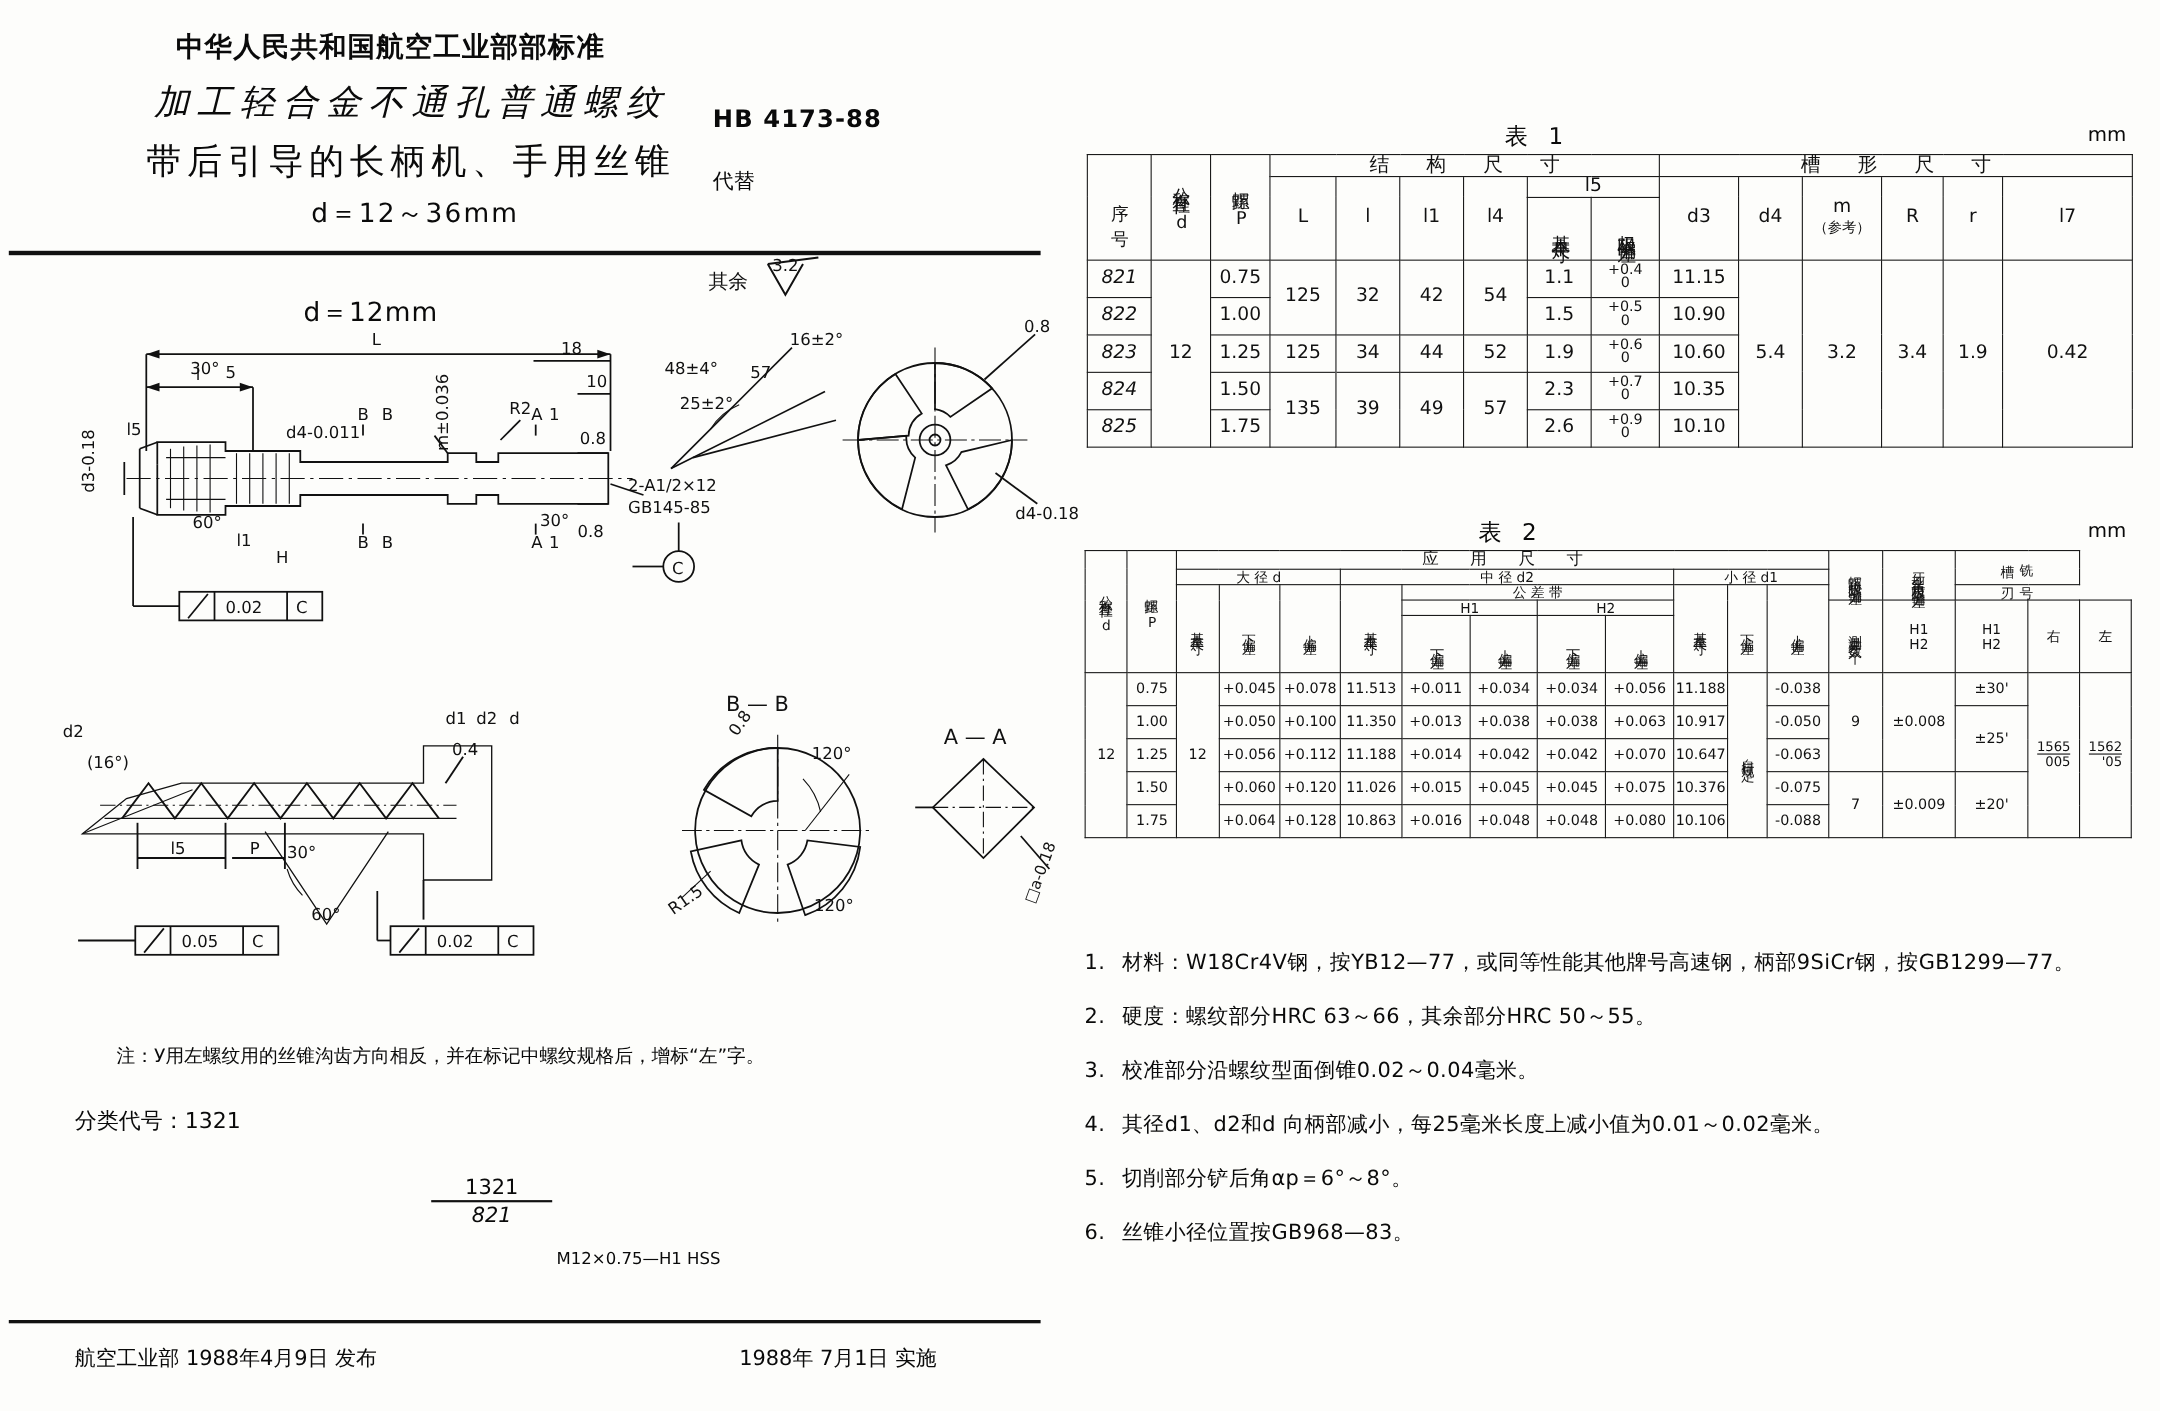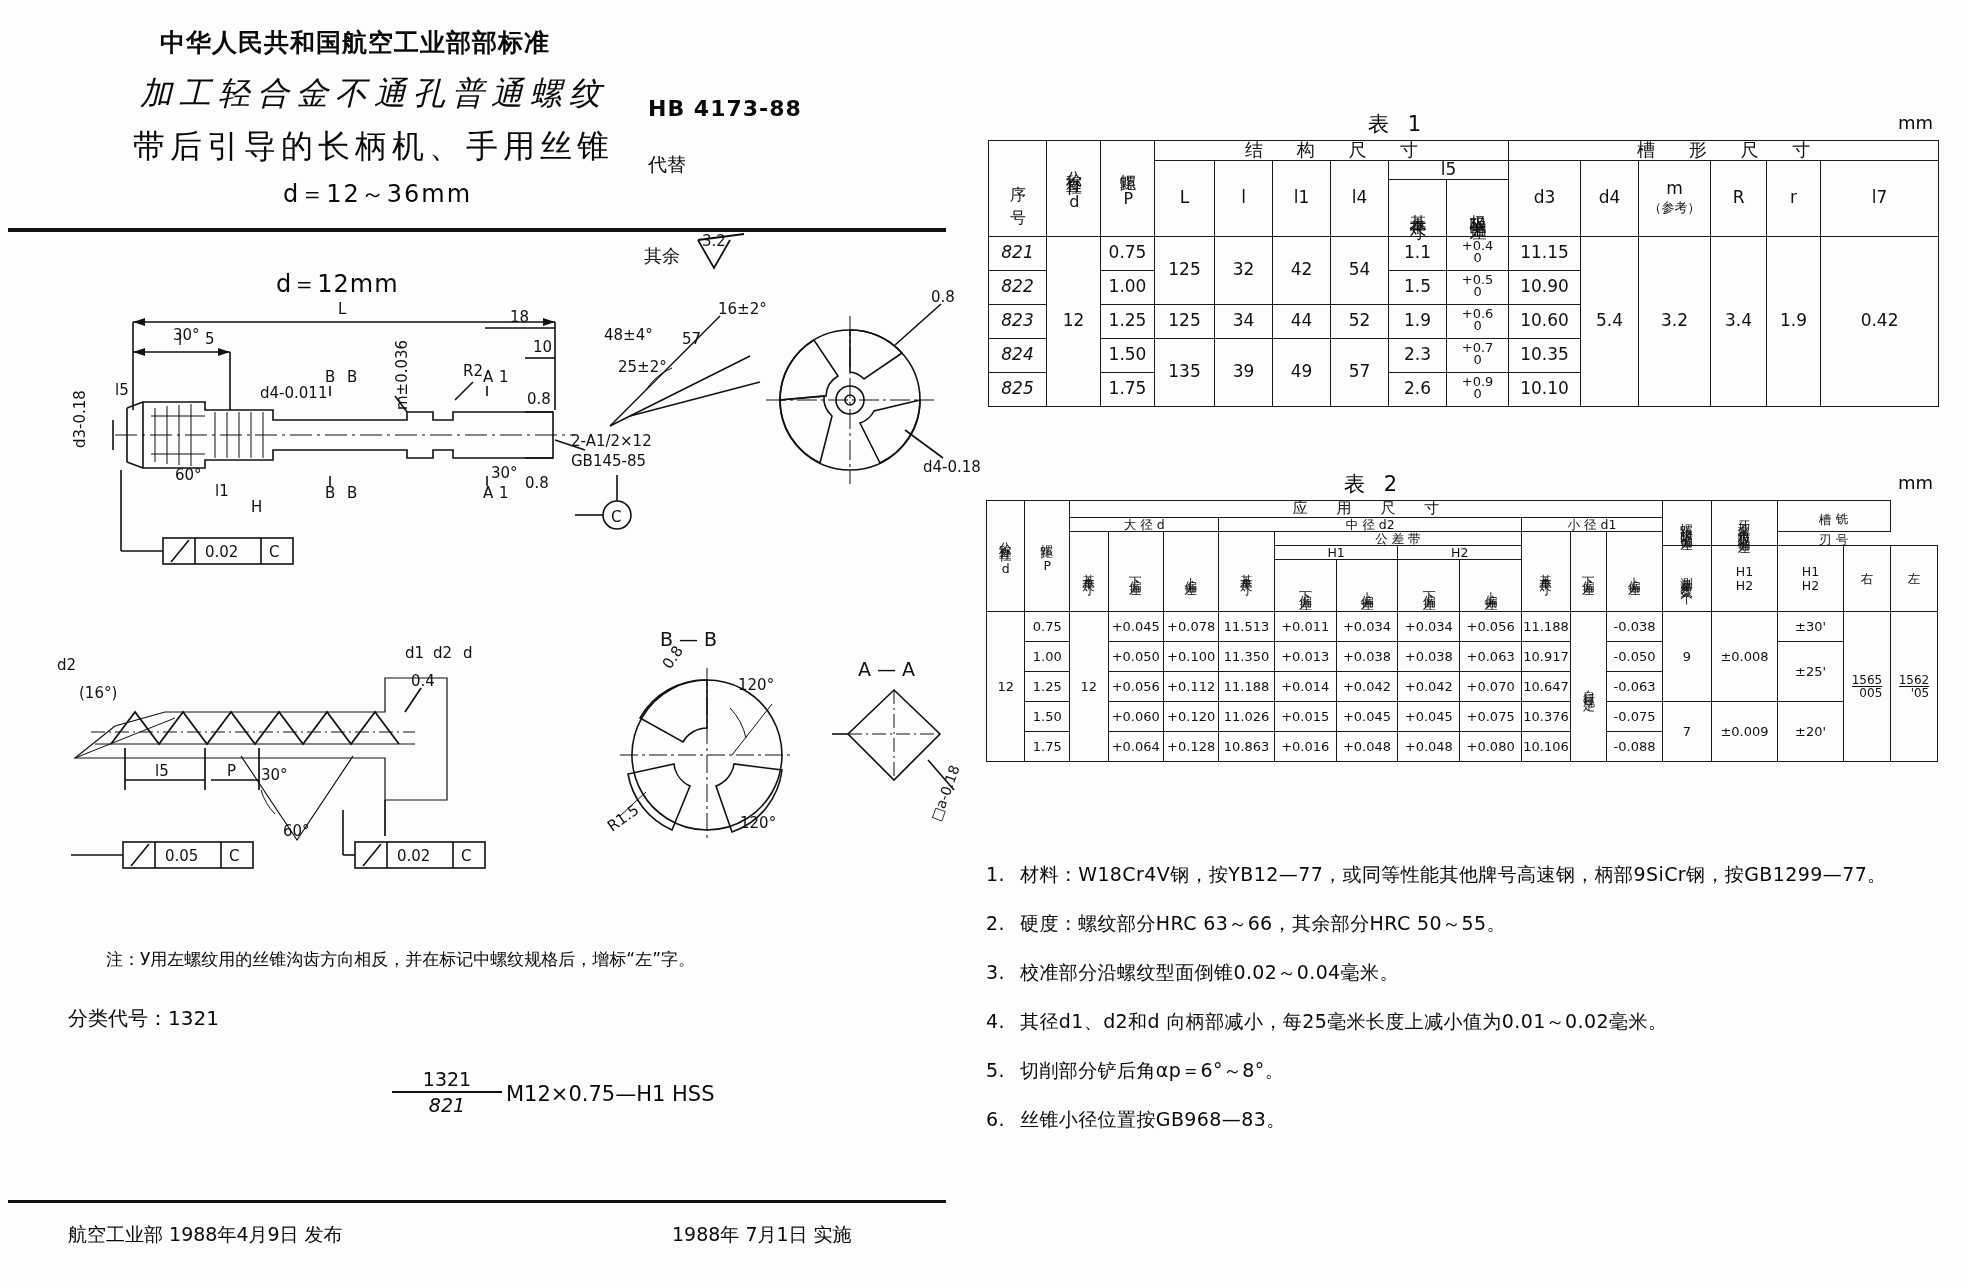--- a/index.html
+++ b/index.html
@@ -69,21 +69,21 @@
     left: 106px; top: 948px; font-size: 17px; white-space: nowrap;
   }
   #class-code { left: 68px; top: 1005px; font-size: 20px; white-space: nowrap; }
   #mark-ex { left: 68px; top: 1040px; font-size: 20px; white-space: nowrap; }
   #mark-frac {
     left: 392px; top: 1068px; font-size: 19px; text-align: center; width: 110px;
   }
   #mark-frac .num { display:block; }
   #mark-frac .bar { display:block; border-top: 2px solid #111; margin: 1px 0; }
   #mark-frac .den { display:block; font-style: italic; }
-  #mark-rest { left: 506px; top: 1082px; font-size: 21px; white-space: nowrap; }
+  #mark-rest { left: 506px; top: 1135px; font-size: 15px; white-space: nowrap; }
 
   
   svg.draw { position: absolute; overflow: visible; }
   svg.draw text { font-family: "DejaVu Sans", "Liberation Sans", sans-serif; }
 
   
   #right-col { position: absolute; left: 968px; top: 0; width: 996px; height: 1283px; }
 
   .tbl-caption { position: absolute; font-size: 21px; letter-spacing: 6px; }
   .tbl-unit { position: absolute; font-size: 18px; }

